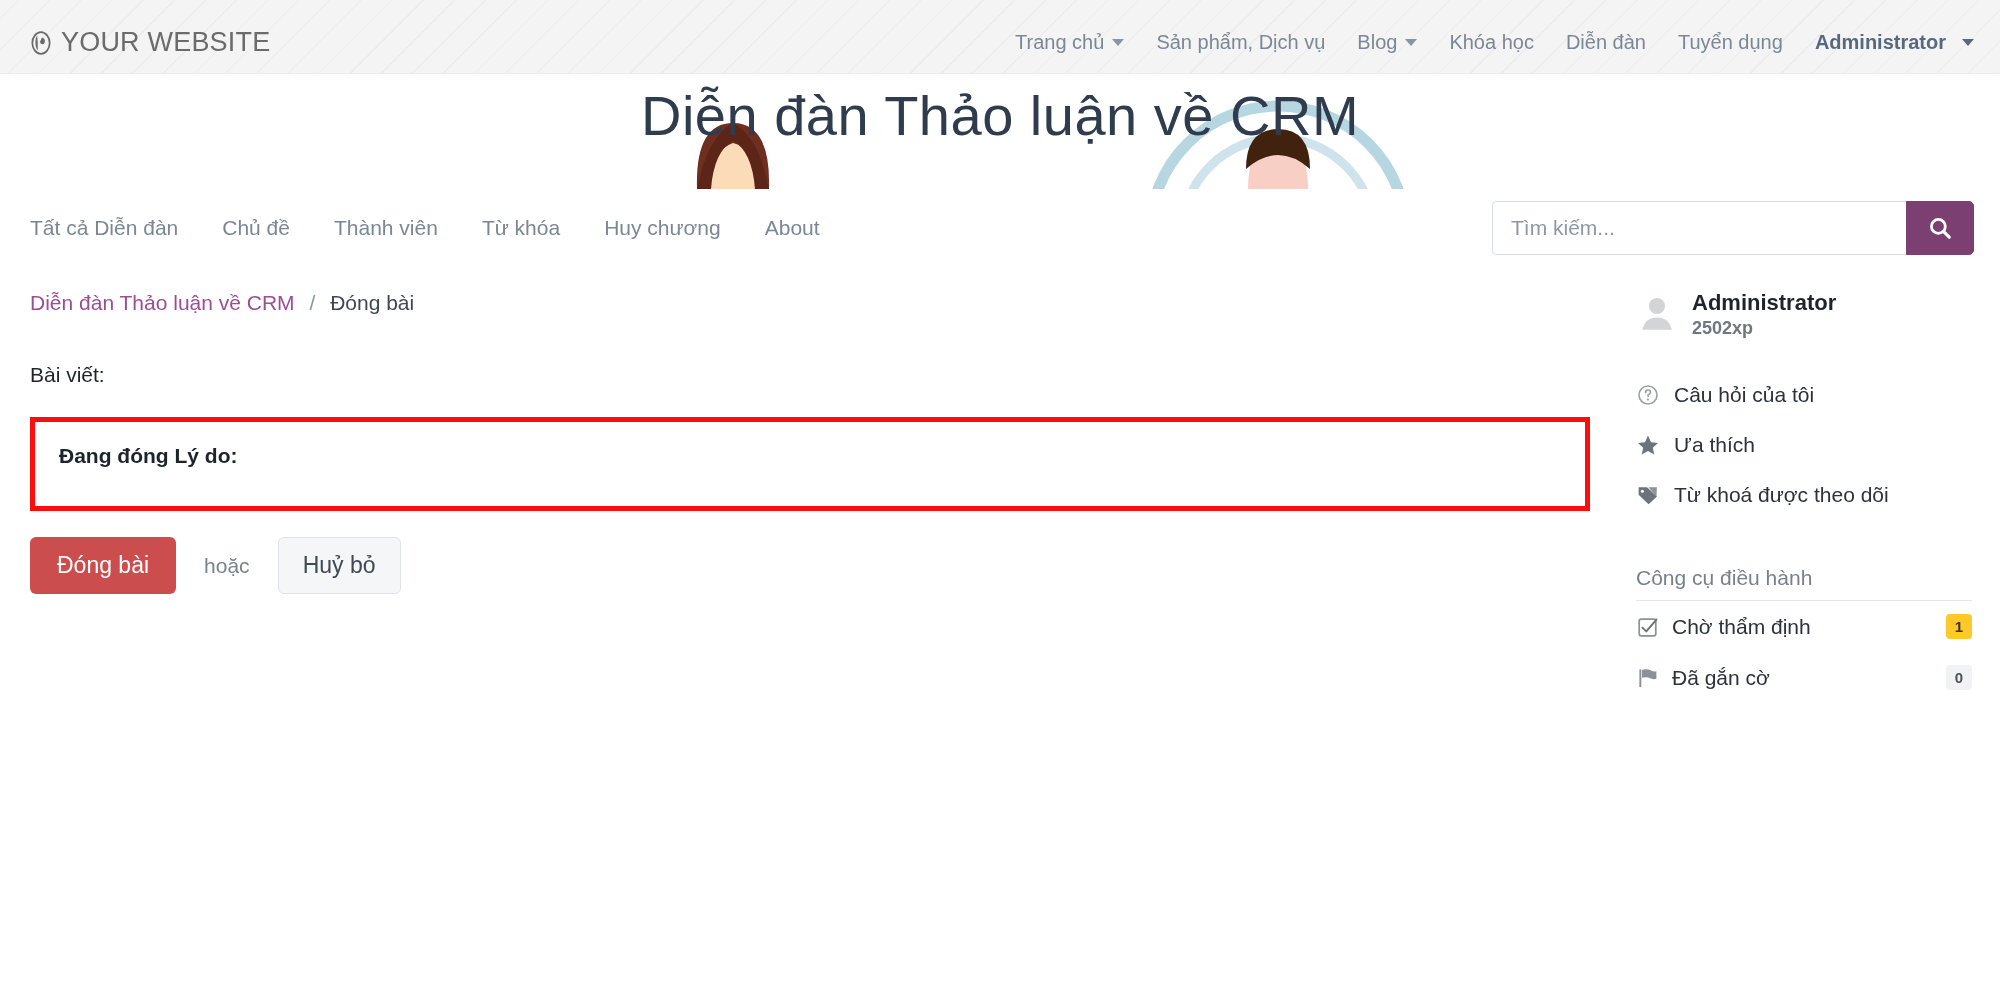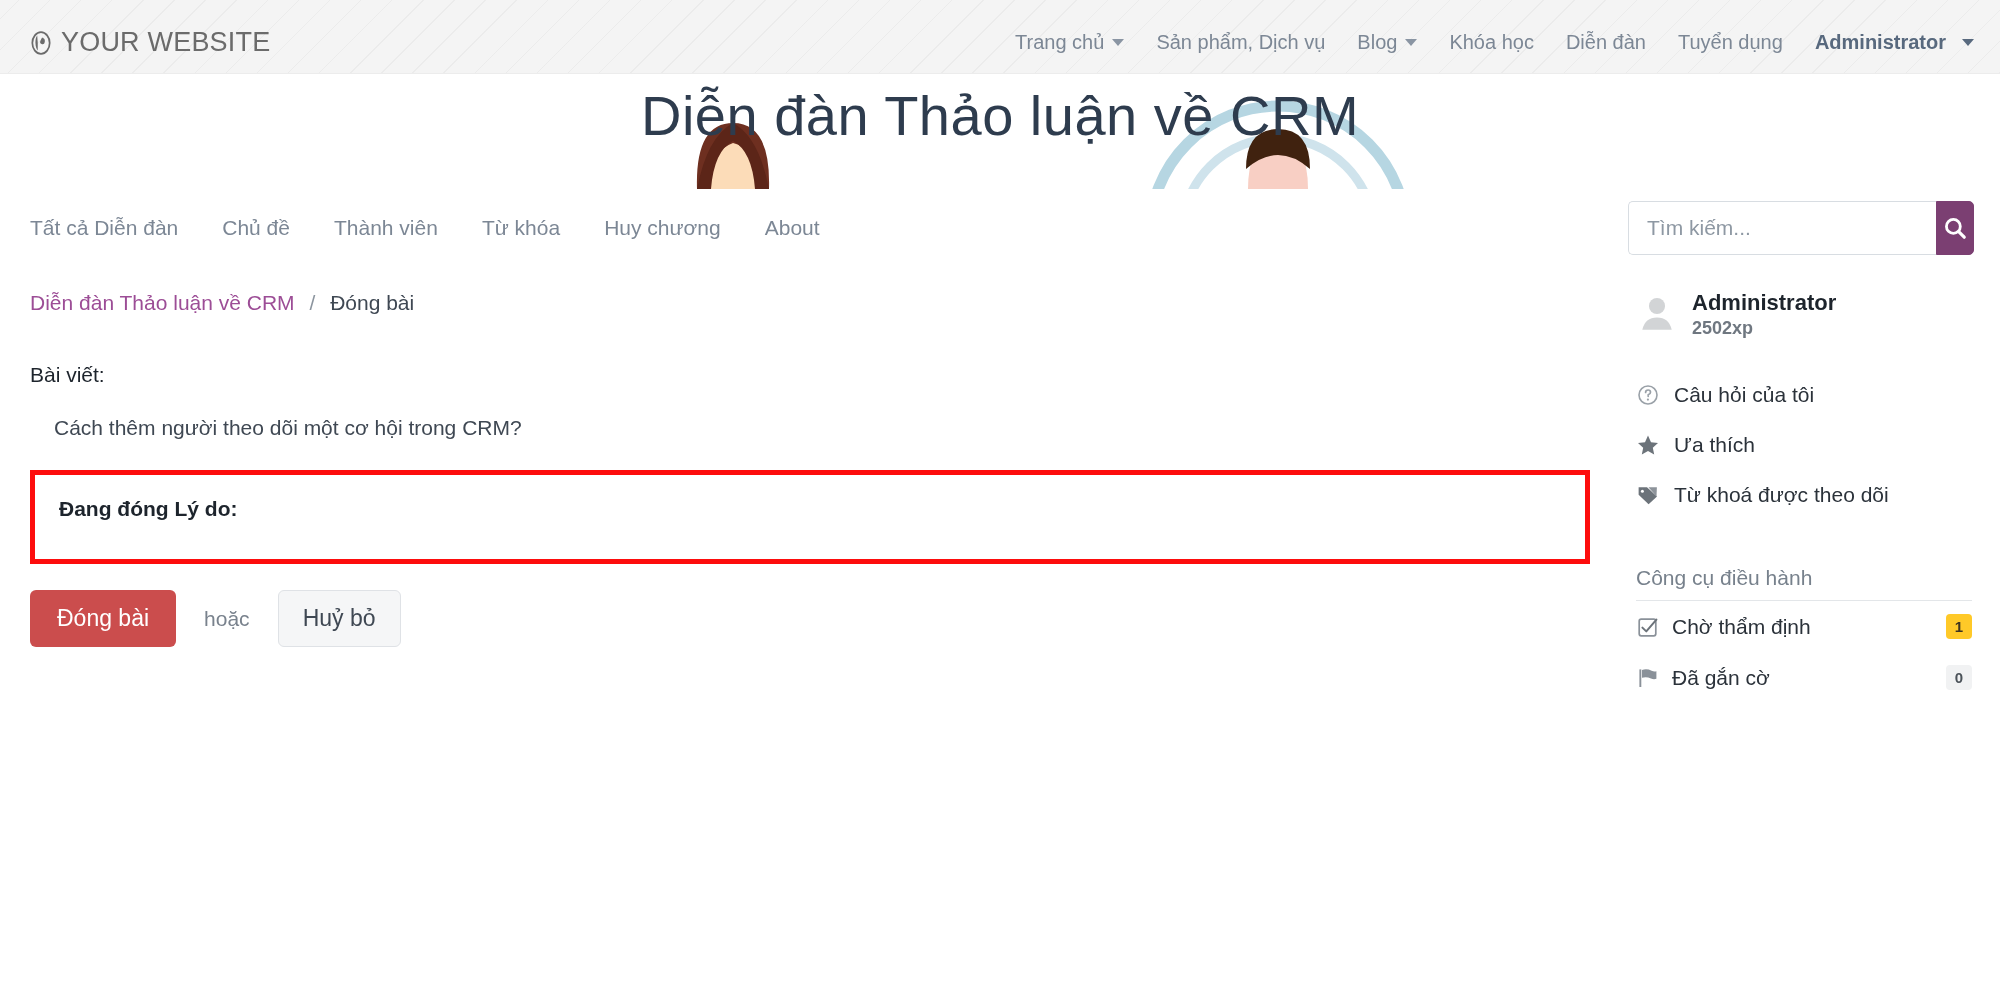--- a/index.html
+++ b/index.html
@@ -103,21 +103,21 @@
     font-size: 21px;
     padding: 6px 23px 6px 0;
     margin-right: 21px;
     white-space: nowrap;
     cursor: pointer;
   }
   .search-wrap {
     margin-left: auto;
     display: flex;
     height: 54px;
-    width: 346px;
+    width: 482px;
   }
   .search-input {
     flex: 1;
     border: 1px solid #d8dde2;
     border-right: none;
     border-radius: 5px 0 0 5px;
     font-size: 21px;
     padding: 0 18px;
     color: #6b7480;
     font-family: "Liberation Sans", sans-serif;
@@ -389,21 +389,20 @@
 
   <div class="content">
     <div class="breadcrumb">
       <a>Diễn đàn Thảo luận về CRM</a>
       <span class="sep">/</span>
       <span class="cur">Đóng bài</span>
     </div>
 
 
     <div class="post-label">Bài viết:</div>
-    <div class="post-title">Cách thêm người theo dõi một cơ hội trong CRM?</div>
 
     <div class="hl-box">
       <div class="form-label">Đang đóng Lý do:</div>
     </div>
 
     <div class="actions">
       <button class="btn-close">Đóng bài</button>
       <span class="or-text">hoặc</span>
       <button class="btn-cancel">Huỷ bỏ</button>
     </div>

